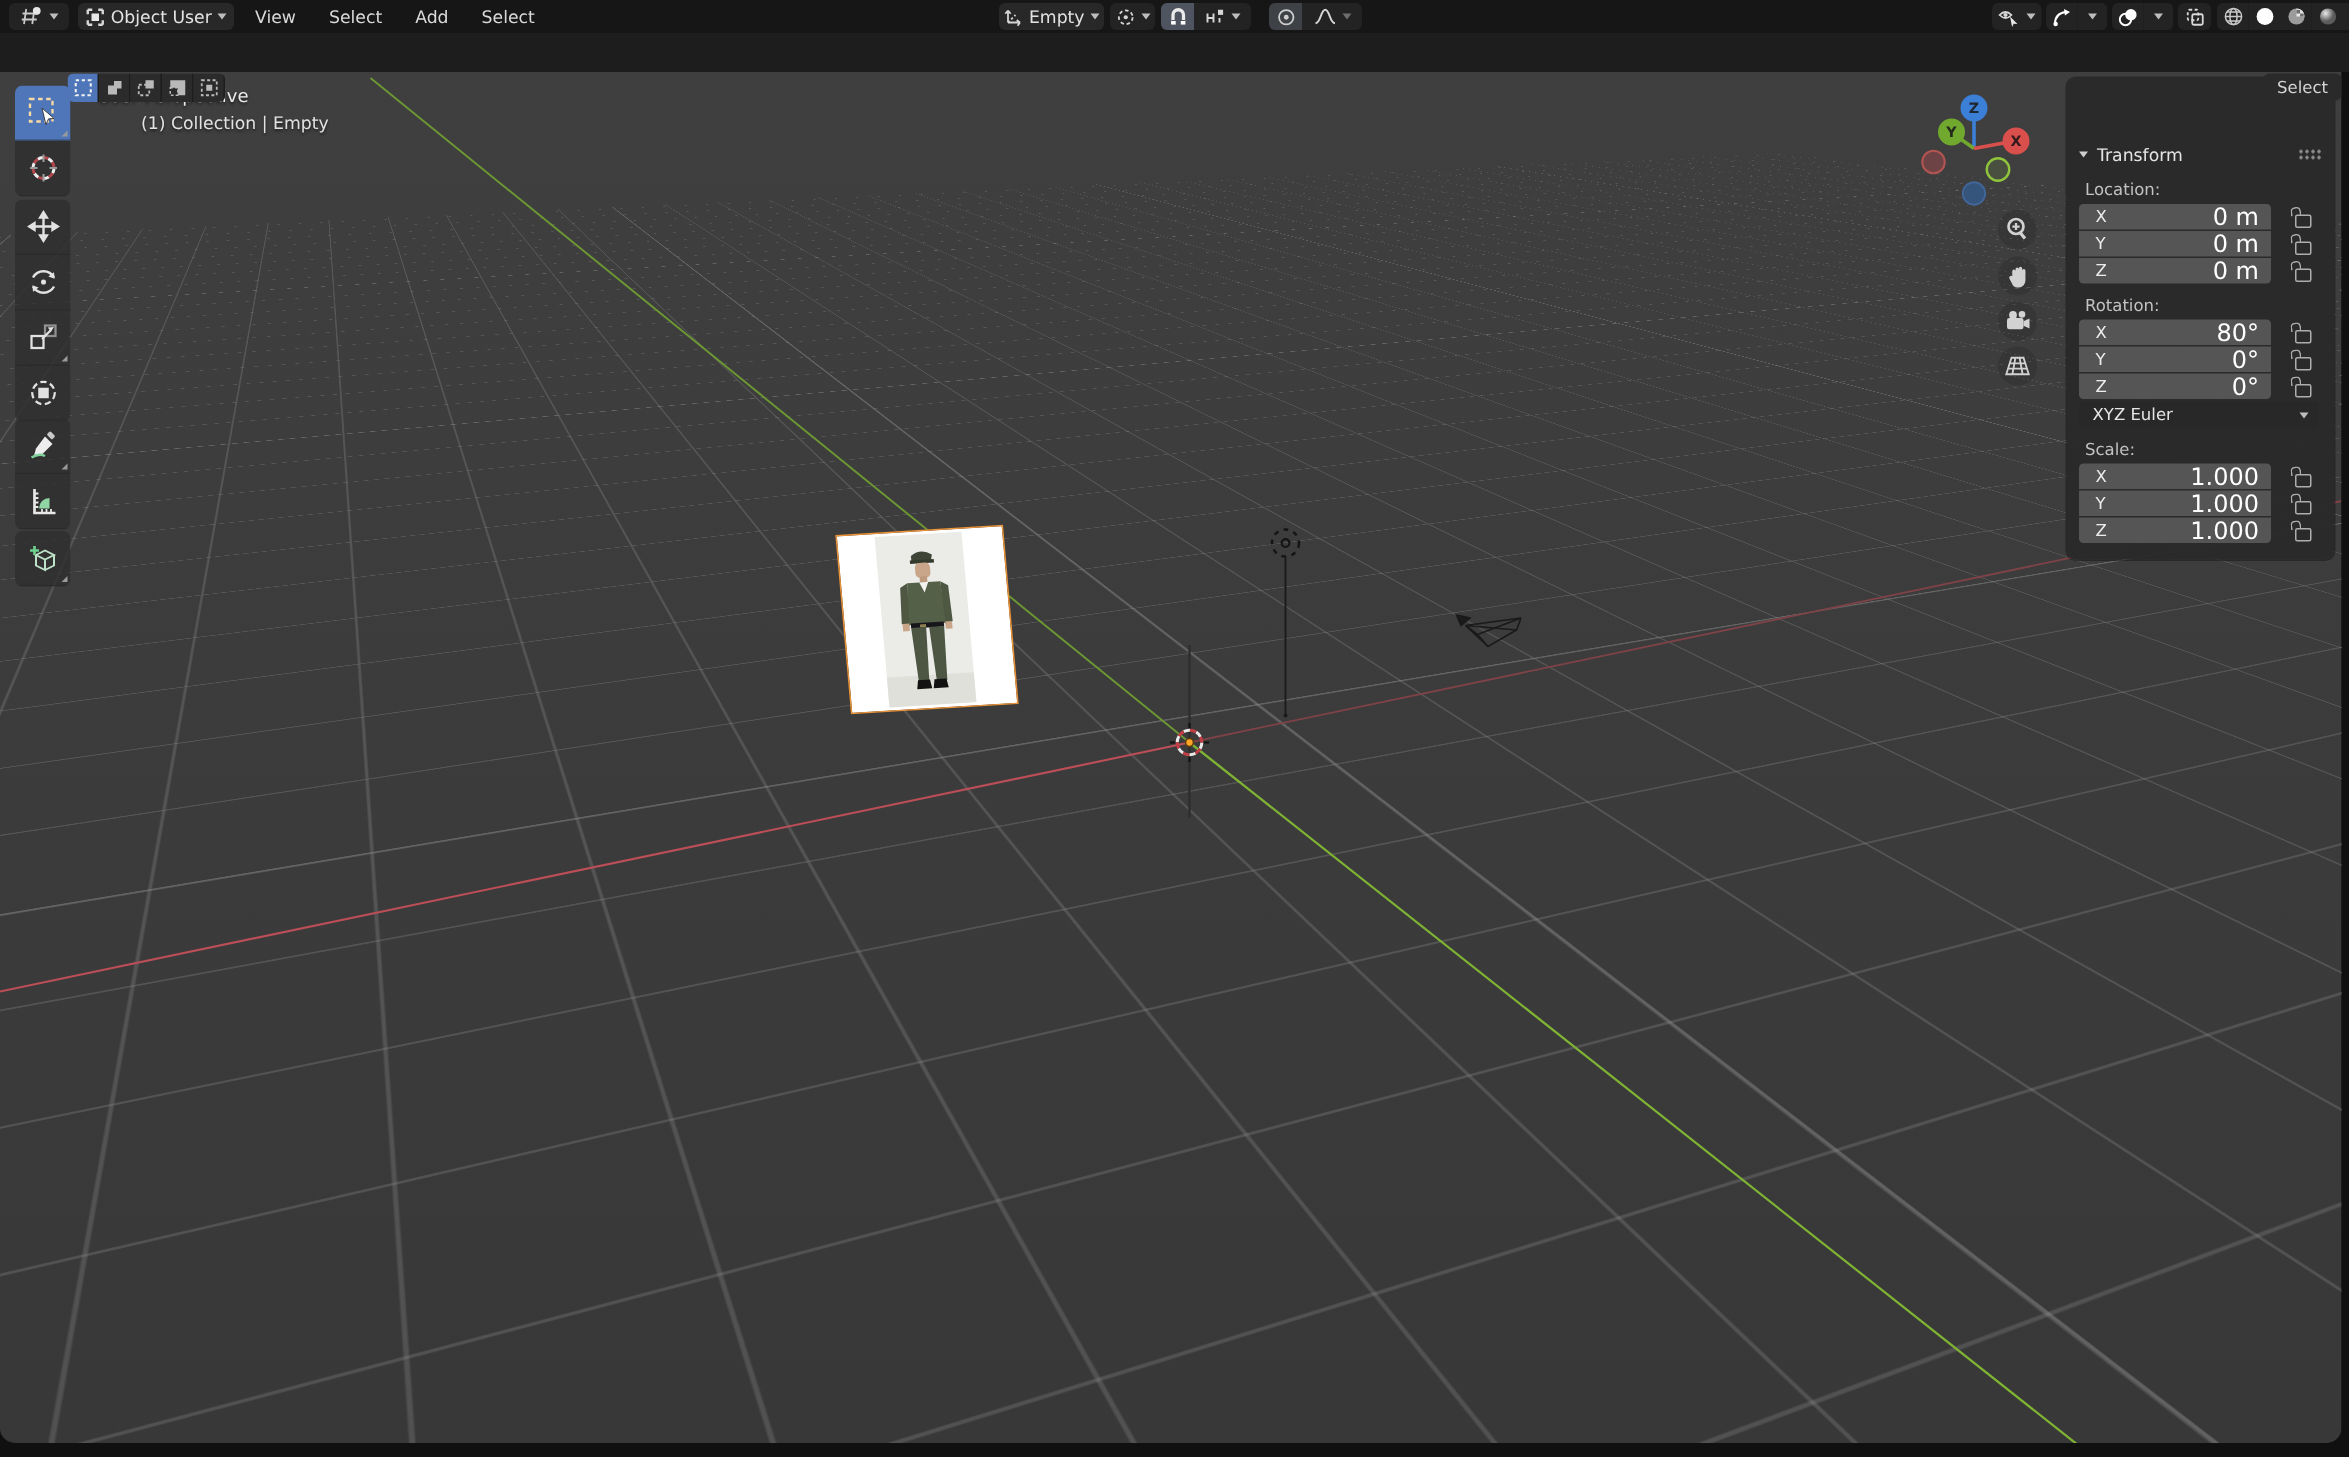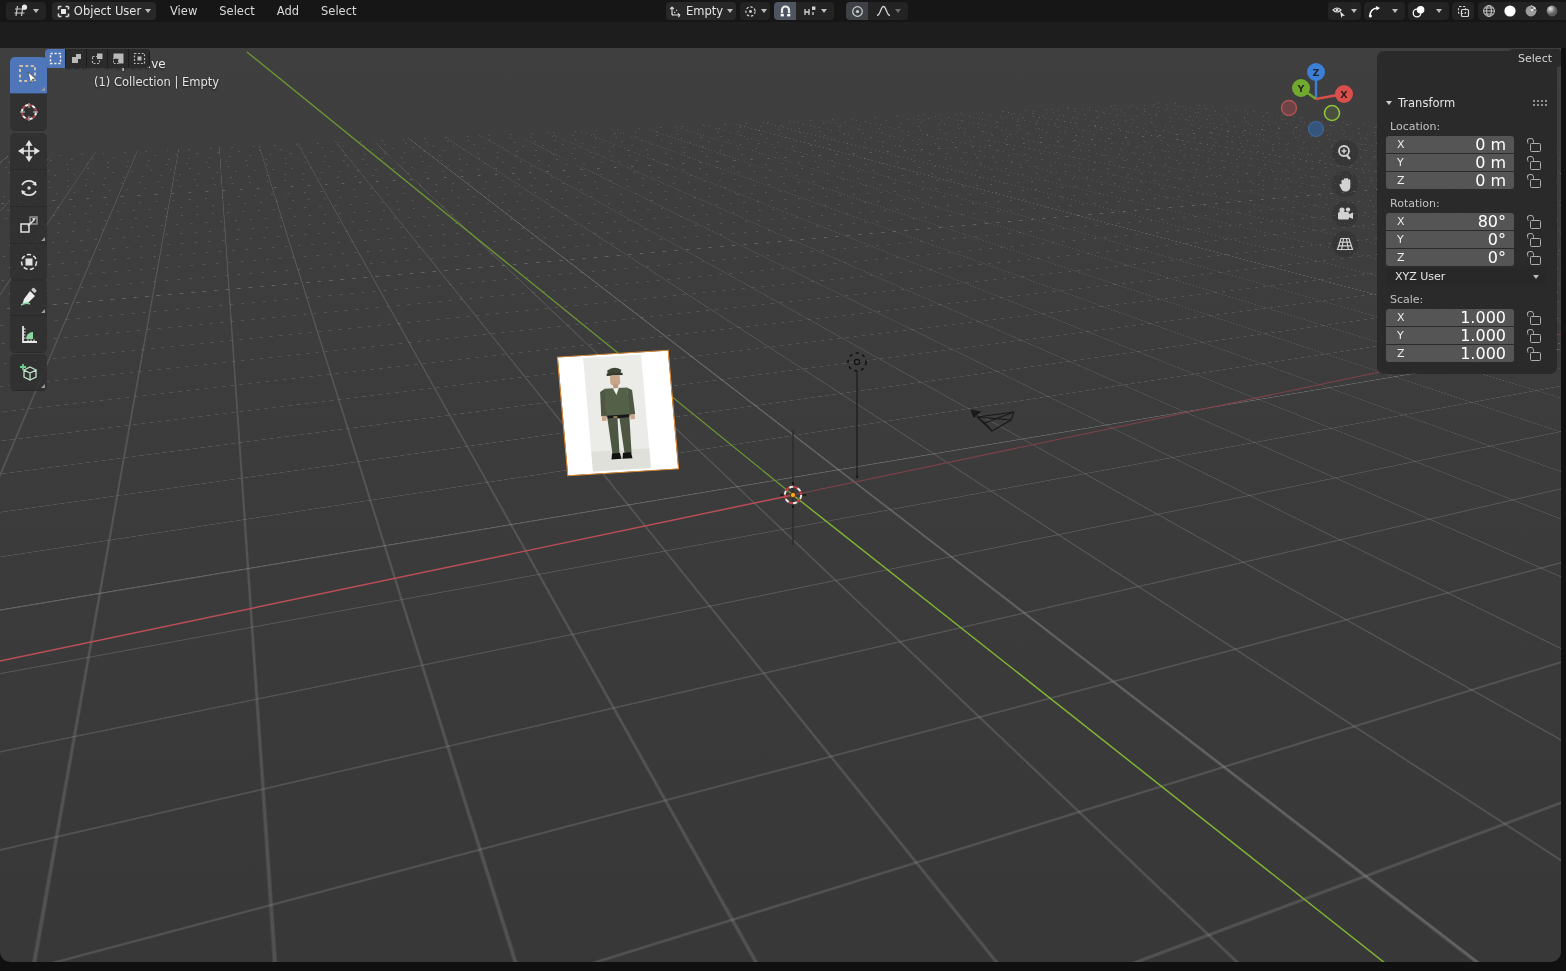--- a/index.html
+++ b/index.html
@@ -585,21 +585,21 @@
       <div class="slider">
         <span class="ax">Z</span>
         <span class="val">0°</span>
       </div>
       <div class="lockwrap">
           <div class="lock"></div>
         </div>
     </div>
 
     <div class="dropdown">
-      <span class="dtext">XYZ User</span>
+      <span class="dtext">XYZ Euler</span>
       <span class="chev"></span>
     </div>
 
     <div class="sec-label">Scale:</div>
     <div class="fieldrow first">
       <div class="slider">
         <span class="ax">X</span>
         <span class="val">1.000</span>
       </div>
       <div class="lockwrap">

